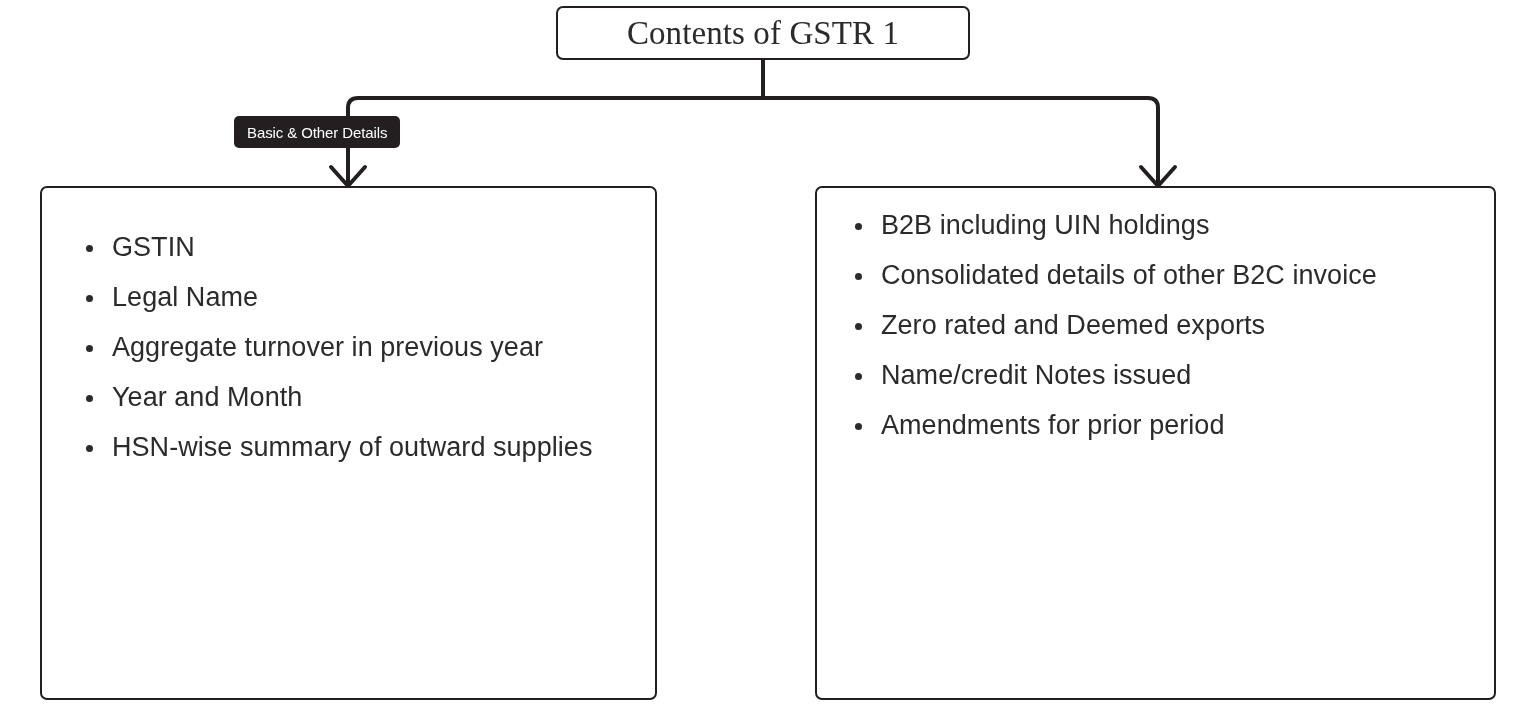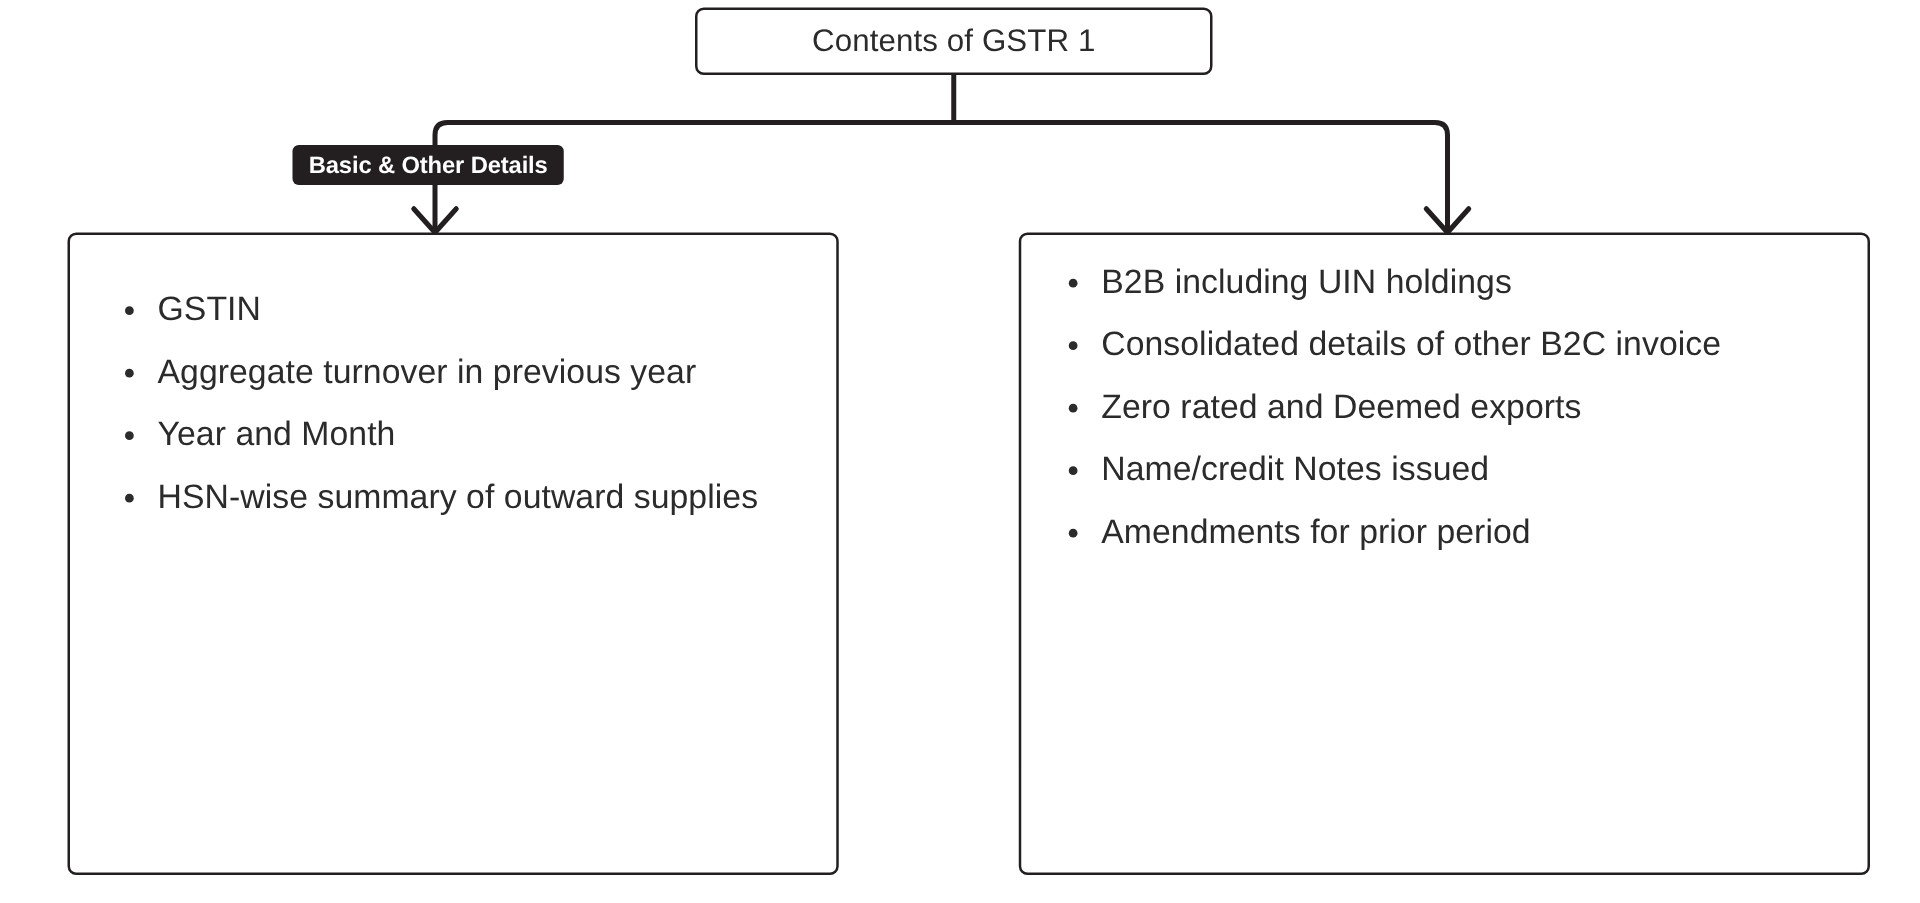--- a/index.html
+++ b/index.html
@@ -39,63 +39,64 @@
     box-sizing: border-box;
     border: 2px solid #231f20;
     border-radius: 7px;
     background: #ffffff;
     display: flex;
     align-items: center;
     justify-content: center;
     z-index: 3;
   }
   .root-title {
-    font-size: 25px;
+    font-size: 33px;
     color: #2b2b2b;
     letter-spacing: 0.1px;
     line-height: 1;
+    font-family: Liberation Serif, serif;
   }
 
   
   .badge {
     position: absolute;
     height: 32px;
     box-sizing: border-box;
     background: #231f20;
     border-radius: 5px;
     display: flex;
     align-items: center;
     justify-content: center;
     padding: 0 13px;
     z-index: 4;
   }
   .badge-label {
     color: #ffffff;
-    font-size: 19px;
-    font-weight: bold;
+    font-size: 15px;
+    font-weight: normal;
     letter-spacing: -0.1px;
     white-space: nowrap;
     line-height: 1;
   }
   #badge-left  { left: 234px;  top: 116px; }
   #badge-right { left: 1010px; top: 122px; }
 
   
   .panel {
     position: absolute;
     top: 186px;
     height: 514px;
     box-sizing: border-box;
     border: 2px solid #231f20;
     border-radius: 7px;
     background: #ffffff;
     z-index: 2;
     overflow: hidden;
   }
-  #panel-left  { left: 40px;  width: 617px; margin-left: 14px; }
+  #panel-left  { left: 40px;  width: 617px; }
   #panel-right { left: 815px; width: 681px; }
 
   .bullet-list {
     list-style: none;
     margin: 0;
     padding: 0;
   }
   #panel-left .bullet-list  { padding: 34px 18px 0 36px; }
   #panel-right .bullet-list { padding: 12px 16px 0 30px; }
 
@@ -139,20 +140,21 @@
   </div>
 
   <div class="badge" id="badge-left">
     <span class="badge-label">Basic &amp; Other Details</span>
   </div>
 
 
   <div class="panel" id="panel-left">
     <ul class="bullet-list">
       <li class="bullet-item">GSTIN</li>
+      <li class="bullet-item">Legal Name</li>
       <li class="bullet-item">Aggregate turnover in previous year</li>
       <li class="bullet-item">Year and Month</li>
       <li class="bullet-item">HSN-wise summary of outward supplies</li>
     </ul>
   </div>
 
   <div class="panel" id="panel-right">
     <ul class="bullet-list">
       <li class="bullet-item">B2B including UIN holdings</li>
       <li class="bullet-item">Consolidated details of other B2C invoice</li>

